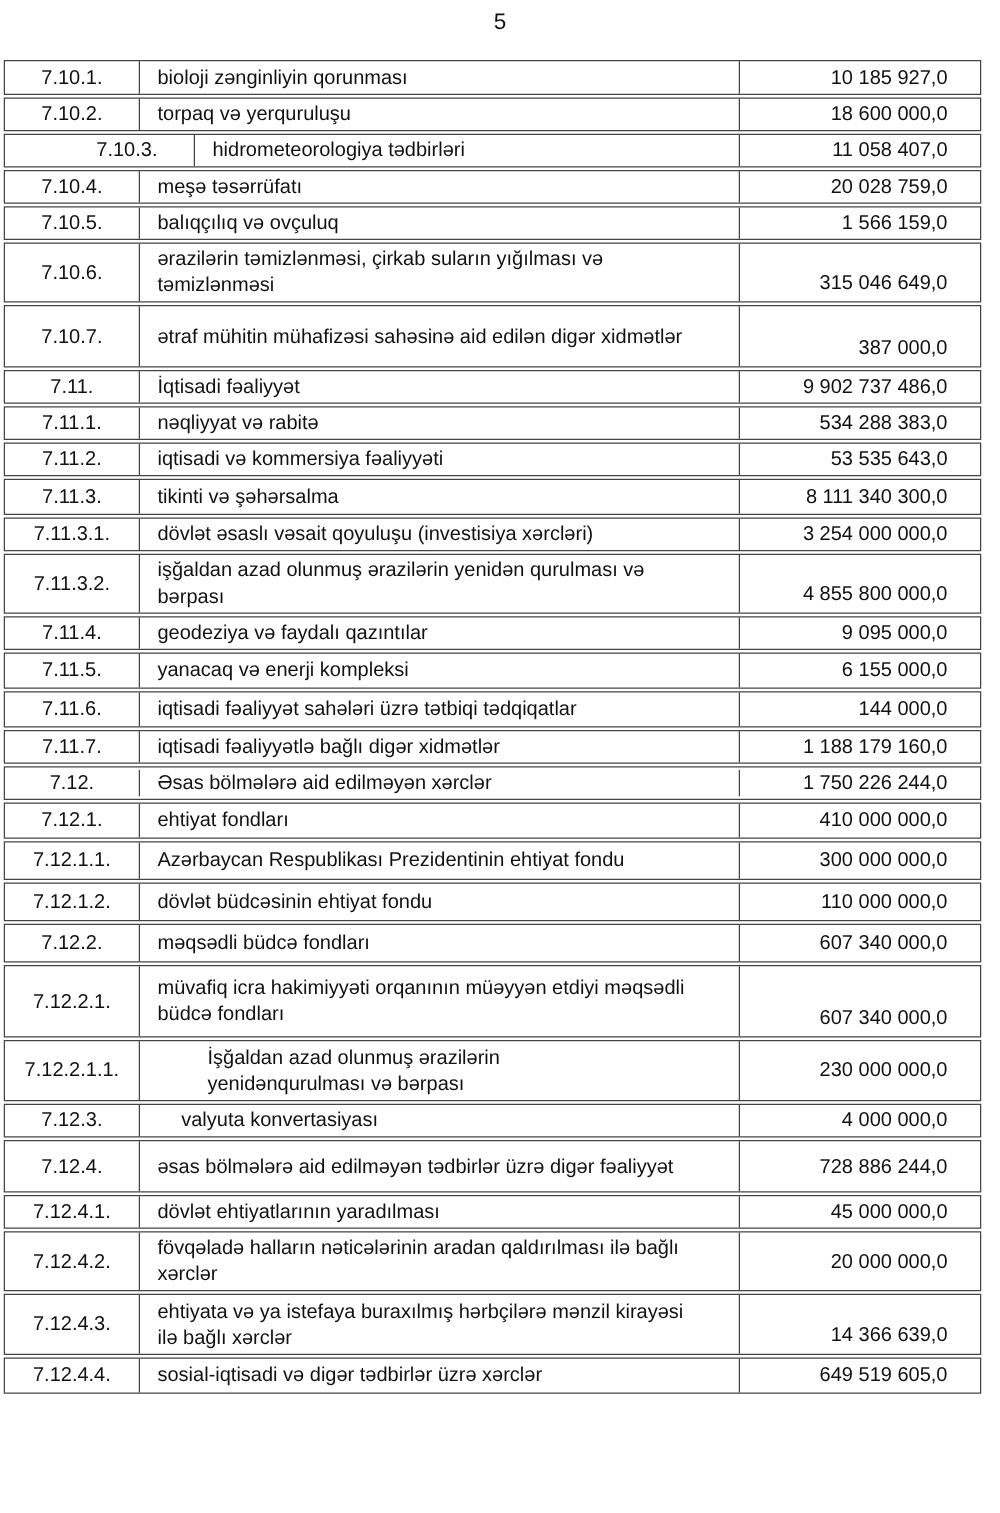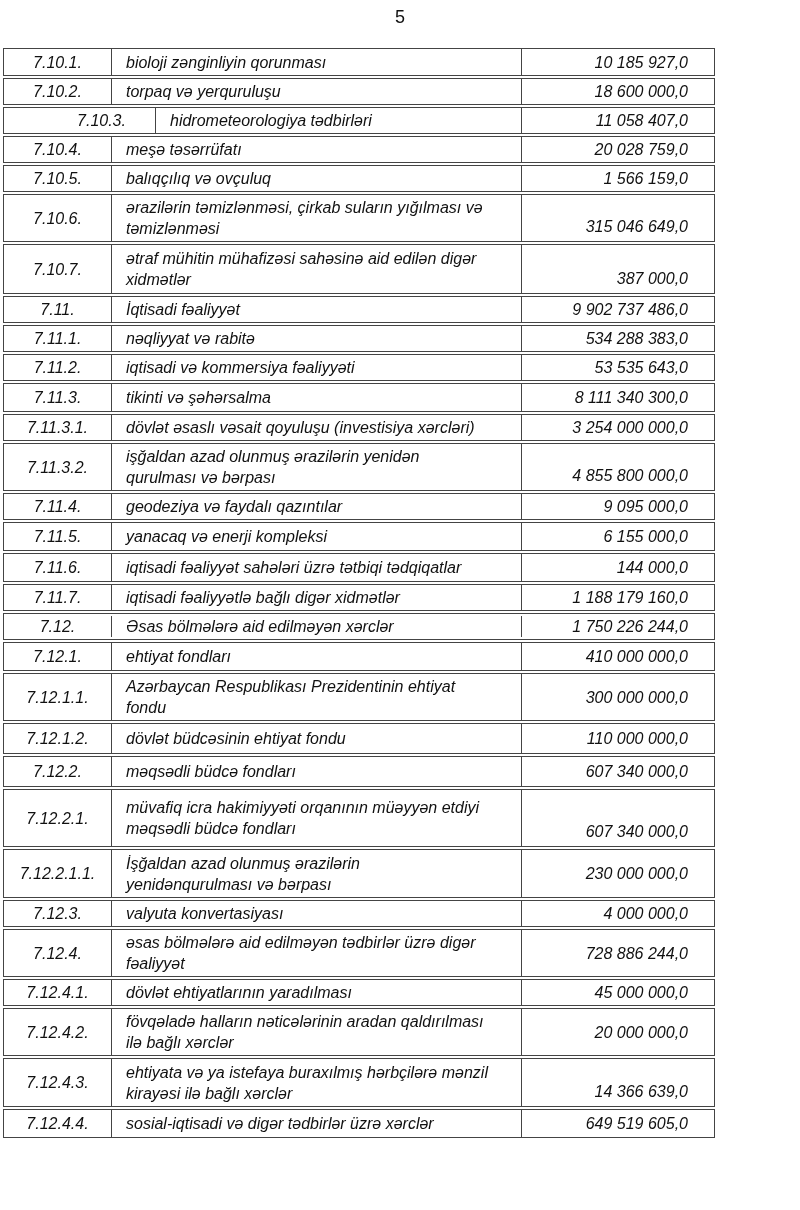--- a/index.html
+++ b/index.html
@@ -20,22 +20,21 @@
   }
   .page-number {
     padding-top: 6px;
     text-align: center;
     font-size: 18px;
     line-height: 22px;
     color: #111111;
   }
   .budget-table {
     margin: 20px 15px 0 3px;
-    width: 712px;
-    font-style: italic;
+    width: 782px;
   }
   .row {
     display: flex;
     border: 1px solid #444444;
     background: #ffffff;
     margin-top: 2px;
     box-sizing: border-box;
   }
   .row:first-child { margin-top: 0; }
   .cell {
@@ -189,26 +188,26 @@
       <div class="row" style="min-height: 31px;">
     <div class="cell code">7.12.2.</div>
     <div class="cell desc">məqsədli büdcə fondları</div>
     <div class="cell val">607 340 000,0</div>
   </div>
       <div class="row" style="min-height: 58px;">
     <div class="cell code">7.12.2.1.</div>
     <div class="cell desc">müvafiq icra hakimiyyəti orqanının müəyyən etdiyi məqsədli büdcə fondları</div>
     <div class="cell val v-bottom">607 340 000,0</div>
   </div>
-      <div class="row" style="min-height: 49px;">
+      <div class="row" style="min-height: 49px; gap: 40px;">
     <div class="cell code">7.12.2.1.1.</div>
     <div class="cell desc">İşğaldan azad olunmuş ərazilərin yenidənqurulması və bərpası</div>
     <div class="cell val">230 000 000,0</div>
   </div>
-      <div class="row" style="min-height: 25px;">
+      <div class="row" style="min-height: 25px; gap: 19px;">
     <div class="cell code">7.12.3.</div>
     <div class="cell desc">valyuta konvertasiyası</div>
     <div class="cell val">4 000 000,0</div>
   </div>
       <div class="row" style="min-height: 42px;">
     <div class="cell code">7.12.4.</div>
     <div class="cell desc">əsas bölmələrə aid edilməyən tədbirlər üzrə digər fəaliyyət</div>
     <div class="cell val">728 886 244,0</div>
   </div>
       <div class="row" style="min-height: 25px;">

